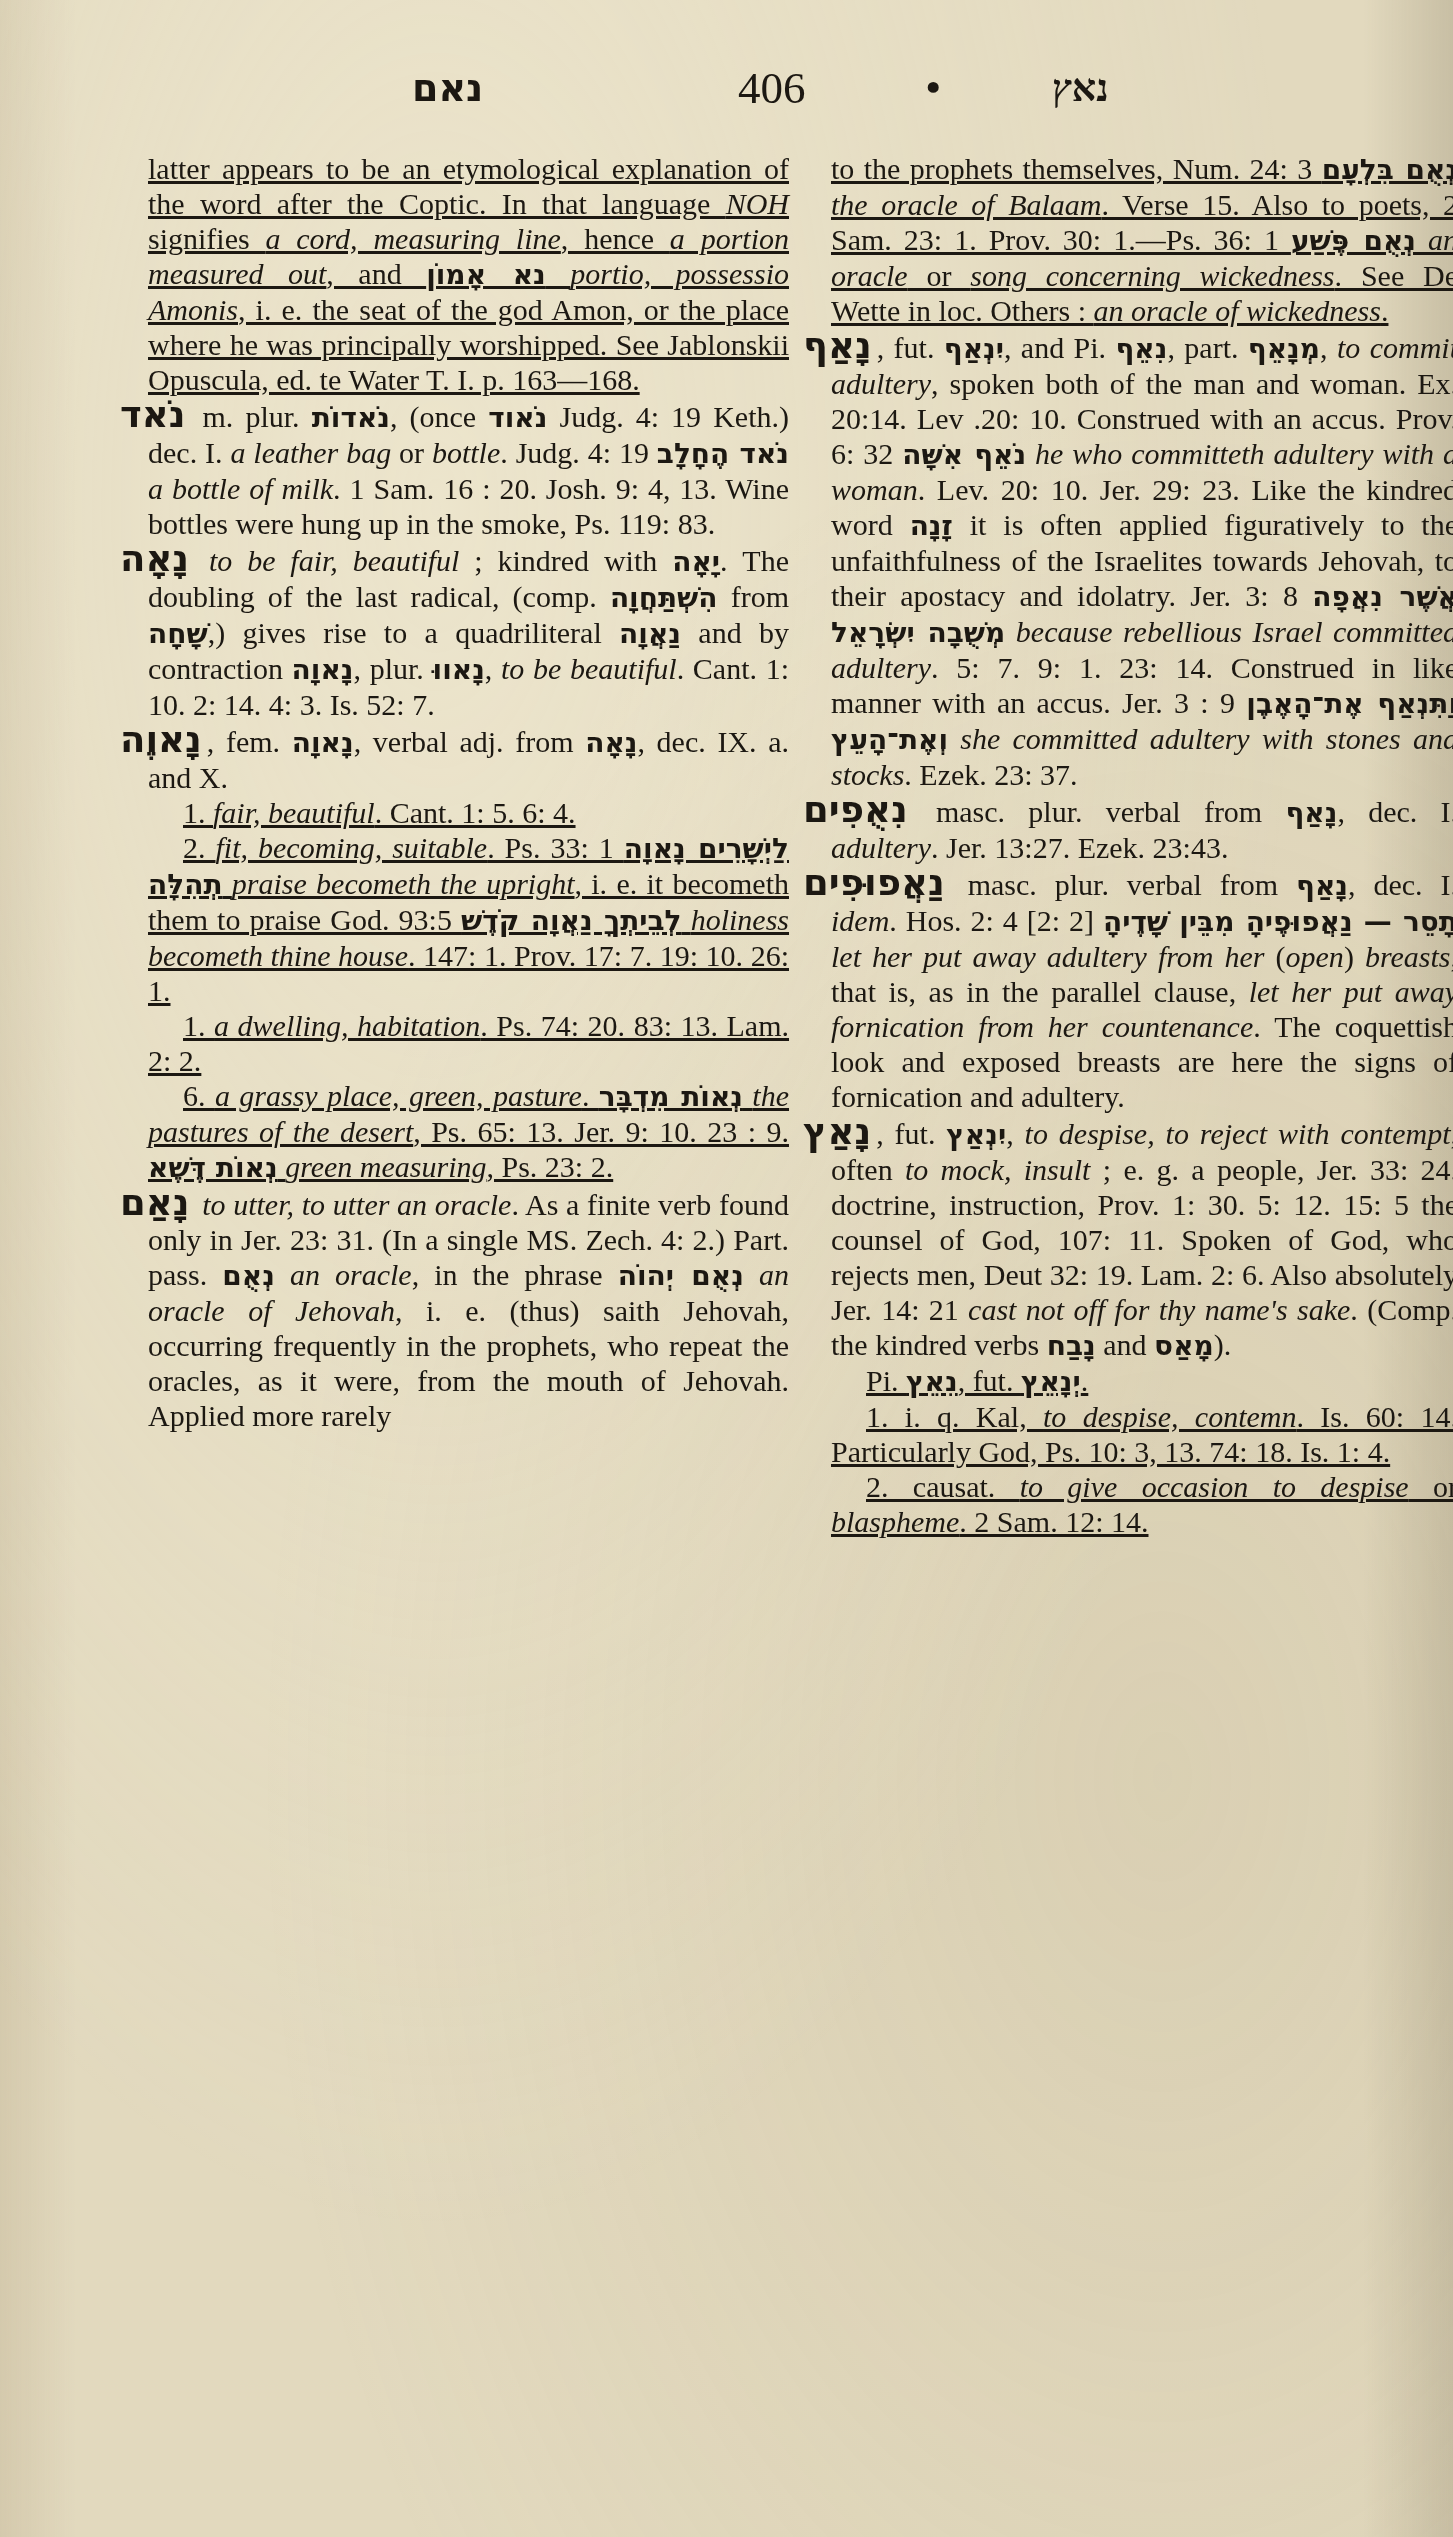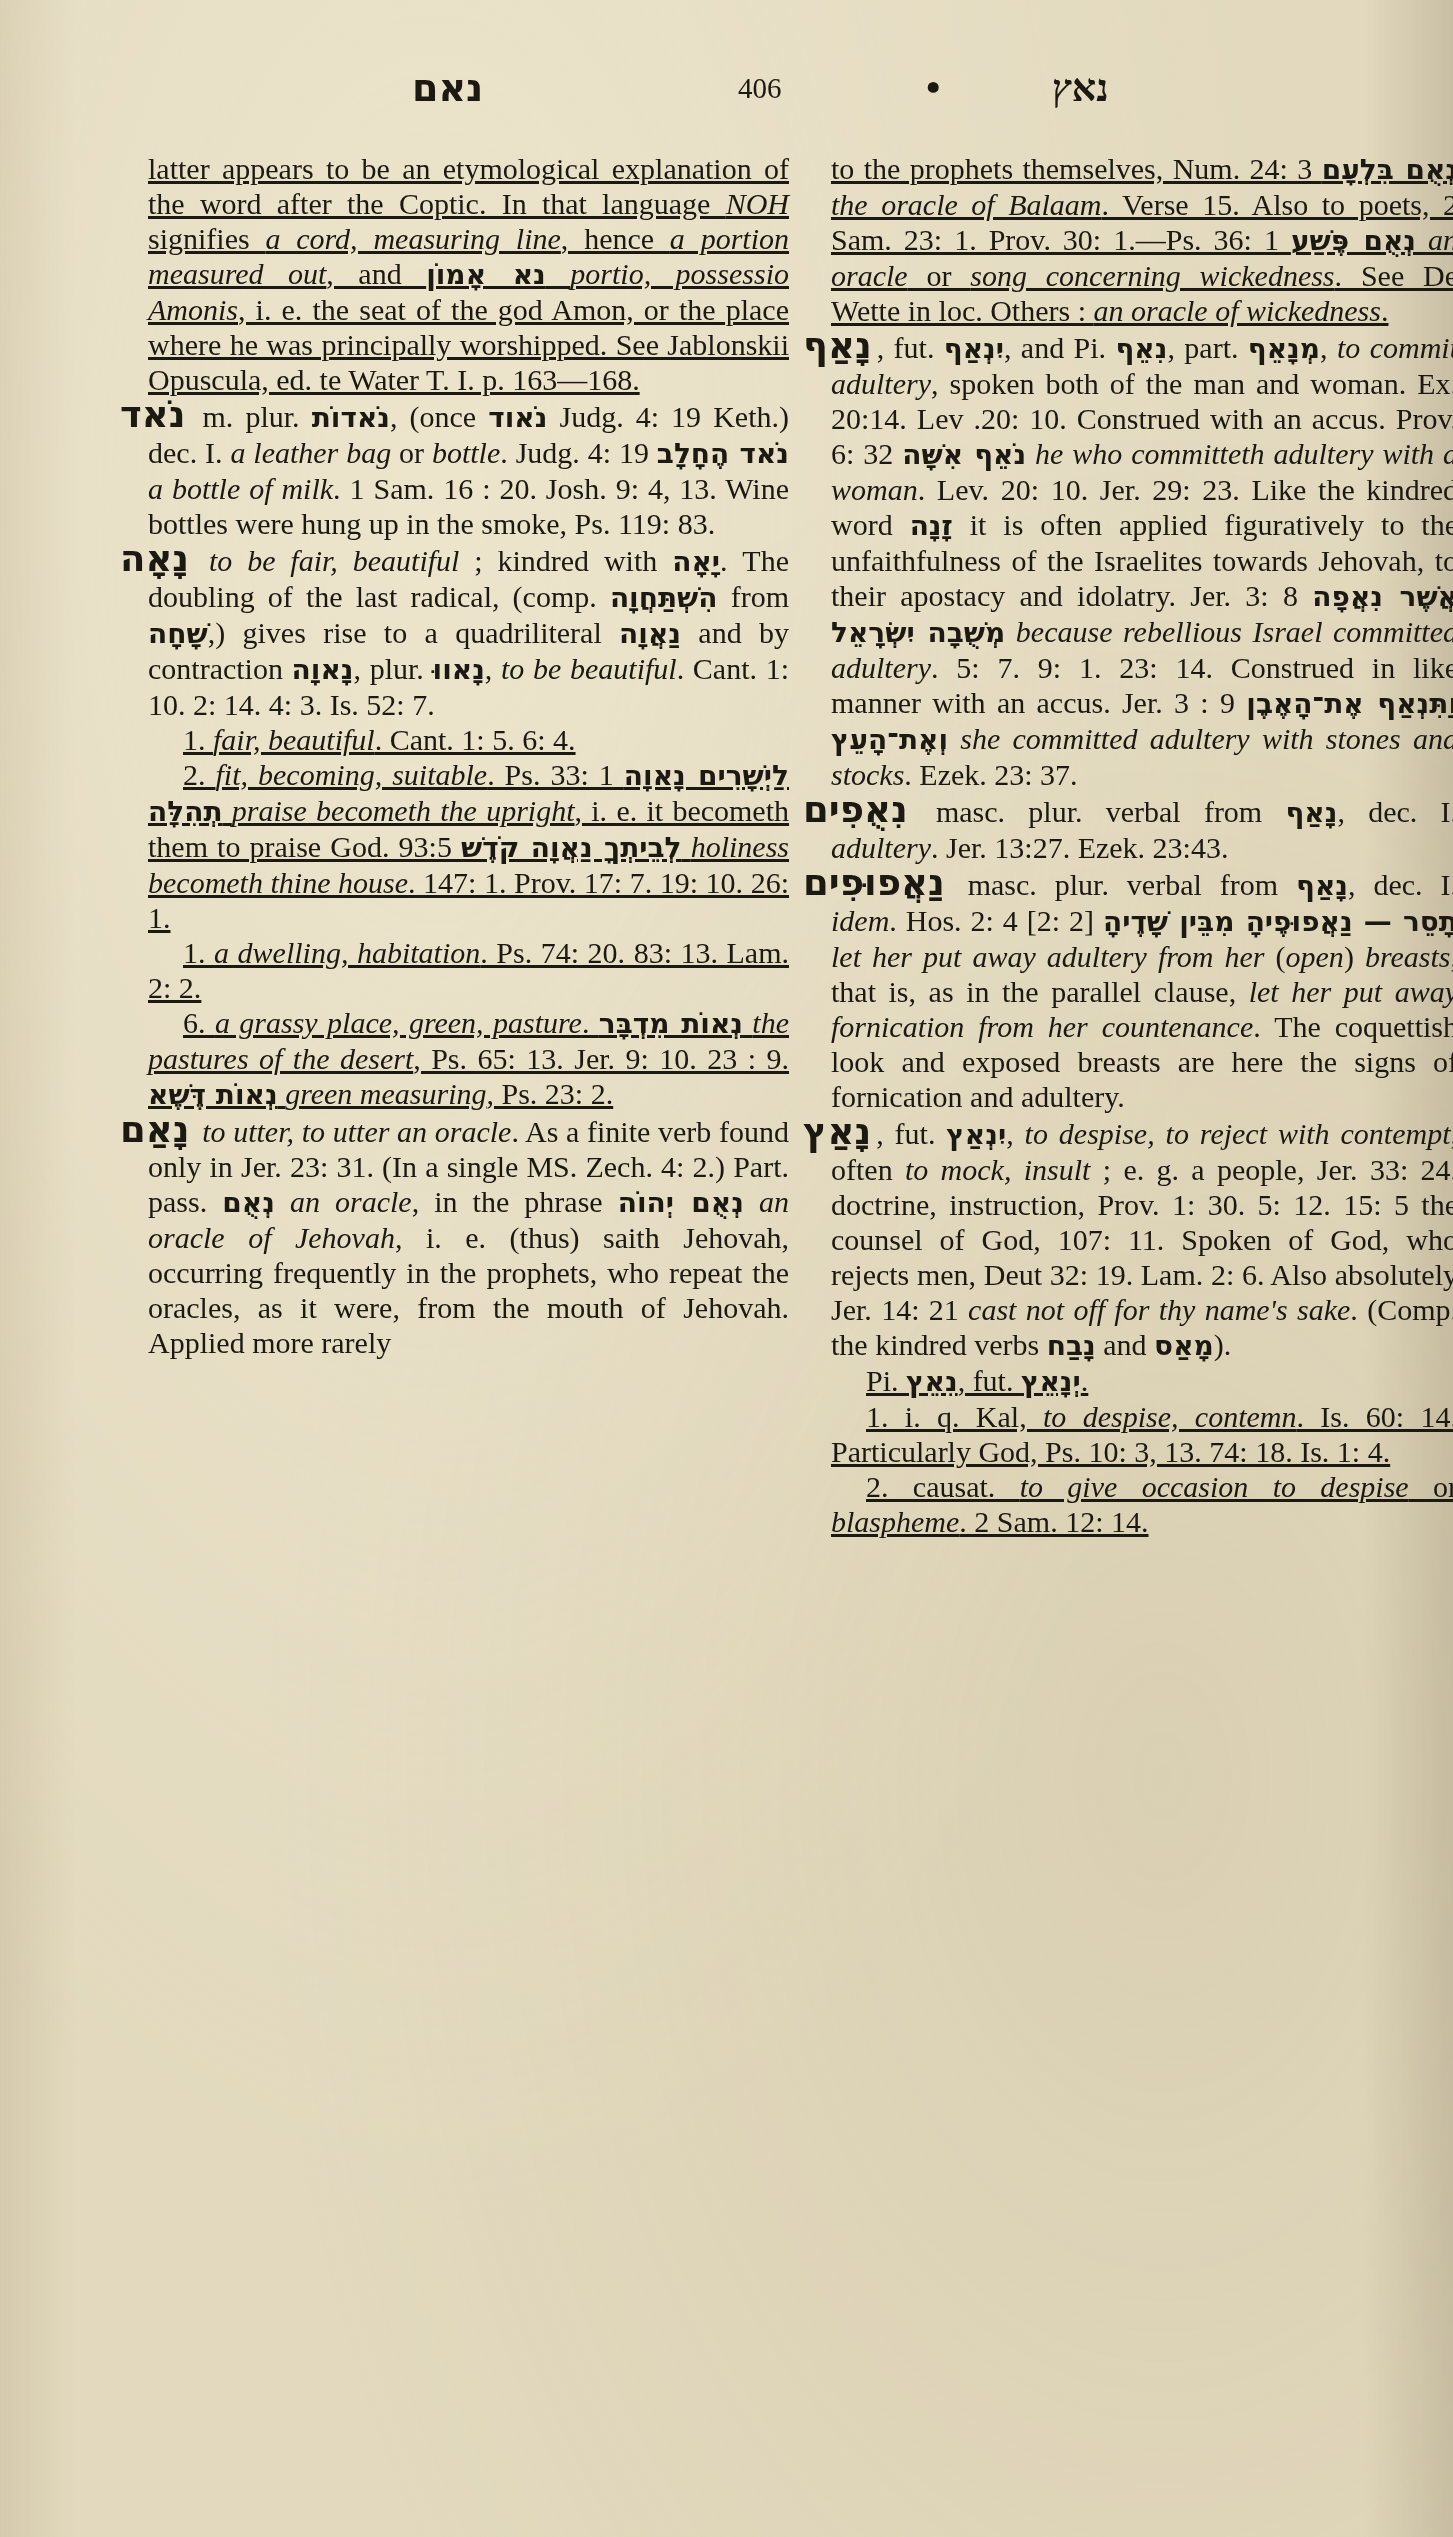--- a/index.html
+++ b/index.html
@@ -32,21 +32,21 @@
     height: 51px;
   }
   .rh-left, .rh-center, .rh-right, .rh-dot {
     position: absolute;
     top: 0;
     font-size: 38px;
     line-height: 51px;
     font-weight: bold;
   }
   .rh-left { left: 412px; direction: rtl; font-family: "DejaVu Sans", sans-serif; }
-  .rh-center { left: 738px; font-family: "Liberation Serif", serif; font-weight: normal; font-size: 29px; text-align: right; }
+  .rh-center { left: 738px; font-family: "Liberation Serif", serif; font-weight: normal; font-size: 45px; text-align: right; }
   .rh-dot { left: 922px; font-weight: normal; }
   .rh-right { left: 1052px; direction: rtl; font-family: Liberation Serif, serif; }
 
   .column {
     position: absolute;
     top: 151px;
     font-family: "Liberation Serif", "DejaVu Serif", serif;
     font-size: 30px;
     line-height: 35px;
     text-align: justify;
@@ -95,20 +95,21 @@
     <span class="rh-left">נאם</span>
     <span class="rh-center">406</span>
     <span class="rh-dot">•</span>
     <span class="rh-right">נאץ</span>
   </div>
 
   <div class="column col-left" id="col-left">
       <p class="para cont"><span>latter appears to be an etymological explanation of the word after the Coptic. In that language </span><span class="it">NOH</span><span> signifies </span><span class="it">a cord, measuring line</span><span>, hence </span><span class="it">a portion measured out</span><span>, and </span><span class="heb">נא אָמוֹן</span><span> </span><span class="it">portio, possessio Amonis</span><span>, i. e. the seat of the god Amon, or the place where he was principally worshipped. See Jablonskii Opuscula, ed. te Water T. I. p. 163—168.</span></p>
       <p class="para entry"><span class="hw">נֹאד</span><span> m. plur. </span><span class="heb">נֹאדוֹת</span><span>, (once </span><span class="heb">נֹאוד</span><span> Judg. 4: 19 Keth.) dec. I. </span><span class="it">a leather bag</span><span> or </span><span class="it">bottle</span><span>. Judg. 4: 19 </span><span class="heb">נֹאד הֶחָלָב</span><span> </span><span class="it">a bottle of milk</span><span>. 1 Sam. 16 : 20. Josh. 9: 4, 13. Wine bottles were hung up in the smoke, Ps. 119: 83.</span></p>
       <p class="para entry"><span class="hw">נָאָה</span><span> </span><span class="it">to be fair, beautiful</span><span> ; kindred with </span><span class="heb">יָאָה</span><span>. The doubling of the last radical, (comp. </span><span class="heb">הִשְׁתַּחֲוָה</span><span> from </span><span class="heb">שָׁחָה</span><span>,) gives rise to a quadriliteral </span><span class="heb">נַאֲוָה</span><span> and by contraction </span><span class="heb">נָאוָה</span><span>, plur. </span><span class="heb">נָאווּ</span><span>, </span><span class="it">to be beautiful</span><span>. Cant. 1: 10. 2: 14. 4: 3. Is. 52: 7.</span></p>
+      <p class="para entry"><span class="hw">נָאוֶה</span><span>, fem. </span><span class="heb">נָאוָה</span><span>, verbal adj. from </span><span class="heb">נָאָה</span><span>, dec. IX. a. and X.</span></p>
       <p class="para sense"><span>1. </span><span class="it">fair, beautiful</span><span>. Cant. 1: 5. 6: 4.</span></p>
       <p class="para sense"><span>2. </span><span class="it">fit, becoming, suitable</span><span>. Ps. 33: 1 </span><span class="heb">לַיְשָׁרִים נָאוָה תְהִלָּה</span><span> </span><span class="it">praise becometh the upright</span><span>, i. e. it becometh them to praise God. 93:5 </span><span class="heb">לְבֵיתְךָ נַאֲוָה קֹדֶשׁ</span><span> </span><span class="it">holiness becometh thine house</span><span>. 147: 1. Prov. 17: 7. 19: 10. 26: 1.</span></p>
       <p class="para sense"><span>1. </span><span class="it">a dwelling, habitation</span><span>. Ps. 74: 20. 83: 13. Lam. 2: 2.</span></p>
       <p class="para sense"><span>6. </span><span class="it">a grassy place, green, pasture</span><span>. </span><span class="heb">נְאוֹת מִדְבָּר</span><span> </span><span class="it">the pastures of the desert</span><span>, Ps. 65: 13. Jer. 9: 10. 23 : 9. </span><span class="heb">נְאוֹת דֶּשֶׁא</span><span> </span><span class="it">green measuring</span><span>, Ps. 23: 2.</span></p>
       <p class="para entry"><span class="hw">נָאַם</span><span> </span><span class="it">to utter, to utter an oracle</span><span>. As a finite verb found only in Jer. 23: 31. (In a single MS. Zech. 4: 2.) Part. pass. </span><span class="heb">נְאֻם</span><span> </span><span class="it">an oracle</span><span>, in the phrase </span><span class="heb">נְאֻם יְהוֹה</span><span> </span><span class="it">an oracle of Jehovah</span><span>, i. e. (thus) saith Jehovah, occurring frequently in the prophets, who repeat the oracles, as it were, from the mouth of Jehovah. Applied more rarely</span></p>
     </div>
   <div class="column col-right" id="col-right">
       <p class="para cont"><span>to the prophets themselves, Num. 24: 3 </span><span class="heb">נְאֻם בִּלְעָם</span><span> </span><span class="it">the oracle of Balaam</span><span>. Verse 15. Also to poets, 2 Sam. 23: 1. Prov. 30: 1.—Ps. 36: 1 </span><span class="heb">נְאֻם פֶּשַׁע</span><span> </span><span class="it">an oracle</span><span> or </span><span class="it">song concerning wickedness</span><span>. See De Wette in loc. Others : </span><span class="it">an oracle of wickedness</span><span>.</span></p>
       <p class="para entry"><span class="hw">נָאַף</span><span>, fut. </span><span class="heb">יִנְאַף</span><span>, and Pi. </span><span class="heb">נִאֵף</span><span>, part. </span><span class="heb">מְנָאֵף</span><span>, </span><span class="it">to commit adultery</span><span>, spoken both of the man and woman. Ex. 20:14. Lev .20: 10. Construed with an accus. Prov. 6: 32 </span><span class="heb">נֹאֵף אִשָּׁה</span><span> </span><span class="it">he who committeth adultery with a woman</span><span>. Lev. 20: 10. Jer. 29: 23. Like the kindred word </span><span class="heb">זָנָה</span><span> it is often applied figuratively to the unfaithfulness of the Israelites towards Jehovah, to their apostacy and idolatry. Jer. 3: 8 </span><span class="heb">אֲשֶׁר נִאֲפָה מְשֻׁבָה יִשְׂרָאֵל</span><span> </span><span class="it">because rebellious Israel committed adultery</span><span>. 5: 7. 9: 1. 23: 14. Construed in like manner with an accus. Jer. 3 : 9 </span><span class="heb">וַתִּנְאַף אֶת־הָאֶבֶן וְאֶת־הָעֵץ</span><span> </span><span class="it">she committed adultery with stones and stocks</span><span>. Ezek. 23: 37.</span></p>
       <p class="para entry"><span class="hw">נִאֻפִים</span><span> masc. plur. verbal from </span><span class="heb">נָאַף</span><span>, dec. I. </span><span class="it">adultery</span><span>. Jer. 13:27. Ezek. 23:43.</span></p>

